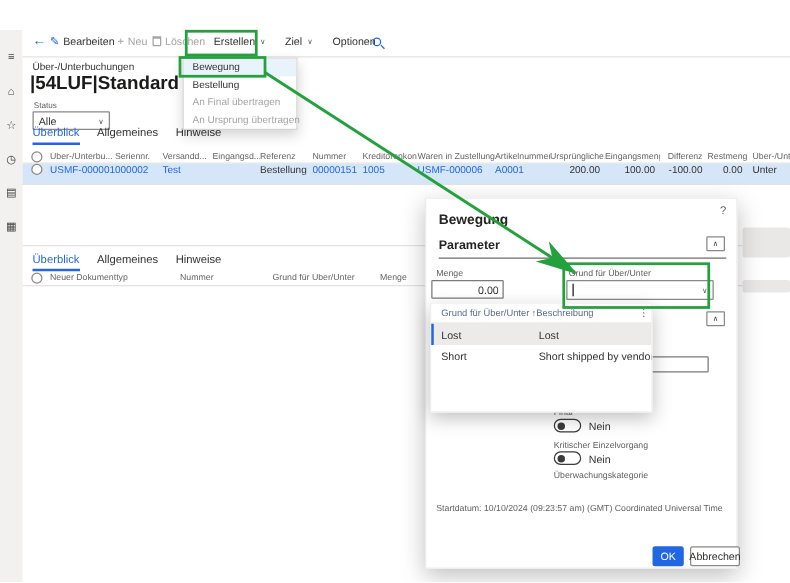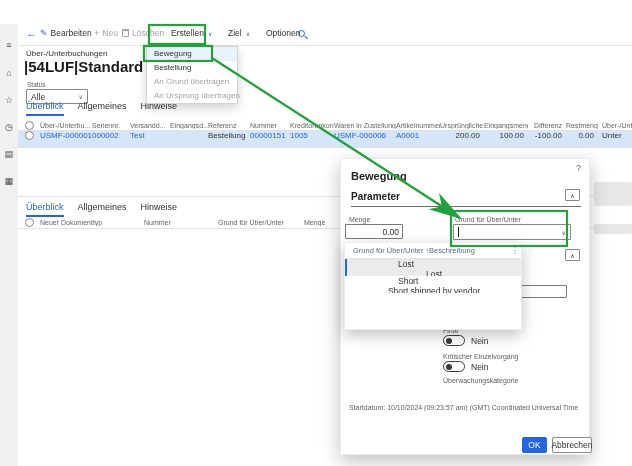--- a/index.html
+++ b/index.html
@@ -102,21 +102,21 @@
   .btn-cancel{left:211px;width:40px;background:#fff;color:#323130;border:1px solid #8a8886;}
 
   
   .flyout{position:absolute;left:344px;top:242px;width:178px;height:88px;background:#fff;
     box-shadow:0 5px 14px rgba(0,0,0,.25);border:1px solid #efefef;z-index:60;}
   .fly-head{display:flex;align-items:center;height:16px;border-bottom:1px solid #e4e3e2;font-size:7.5px;color:#5a6b8c;}
   .fly-head .fc1{width:84px;padding-left:8px;white-space:nowrap;overflow:hidden;}
   .fly-head .fc2{flex:1;white-space:nowrap;}
   .fly-head .sort{font-size:7px;margin-left:2px;color:#5a6b8c;}
   .fly-head .ovf{width:12px;text-align:center;color:#605e5c;font-size:8px;}
-  .fly-row{display:flex;align-items:center;height:17px;font-size:8.5px;color:#323130;border-left:2px solid transparent;flex-direction:column;}
+  .fly-row{display:flex;align-items:center;height:17px;font-size:8.5px;color:#323130;border-left:2px solid transparent;}
   .fly-row.selected{background:#edebe9;border-left:2px solid var(--accent);}
   .fly-row .fc1{width:84px;padding-left:6px;white-space:nowrap;overflow:hidden;}
   .fly-row .fc2{flex:1;white-space:nowrap;overflow:hidden;}
 
   
   .annot{position:absolute;left:0;top:0;z-index:100;pointer-events:none;}
   .annot rect{fill:none;stroke:var(--annotation);stroke-width:2.2;}
   .annot line{stroke:var(--annotation);stroke-width:2.4;}
   .annot .ah{fill:var(--annotation);}
 </style>
@@ -159,21 +159,21 @@
     </div>
     <div class="ab-item" style="left:248px">
       <span>Optionen</span>
     </div>
     <span class="search-icon"></span>
   </div>
 
   <div class="menu">
     <div class="menu-item selected">Bewegung</div>
     <div class="menu-item">Bestellung</div>
-    <div class="menu-item disabled">An Grund übertragen</div>
+    <div class="menu-item disabled">An Final übertragen</div>
     <div class="menu-item disabled">An Ursprung übertragen</div>
   </div>
 
   <div class="caption">Über-/Unterbuchungen</div>
   <div class="page-title">
     <span>|54LUF|Standard view áç|</span><span class="chev">∨</span>
   </div>
   <div class="status-label">Status</div>
   <div class="combo status-combo">
     <span>Alle</span>

